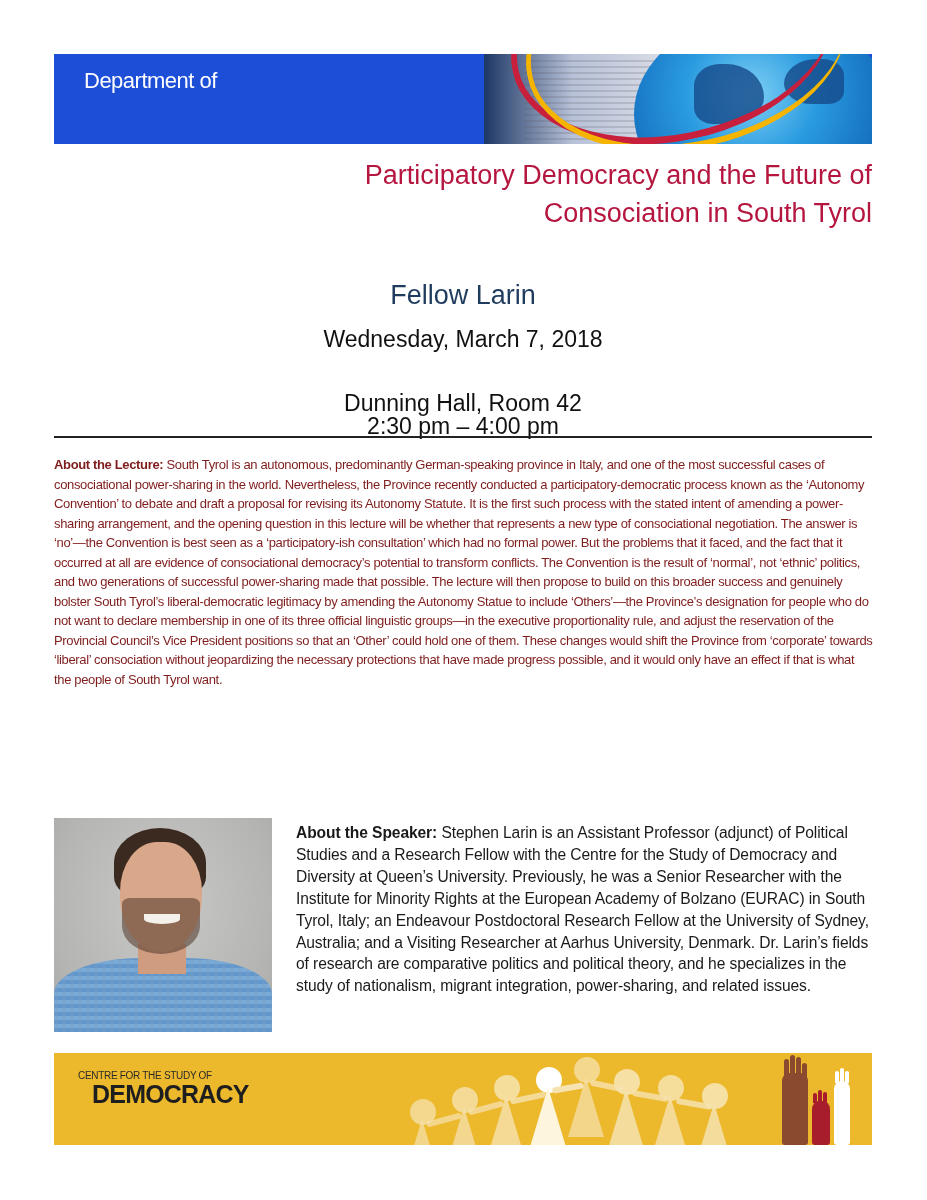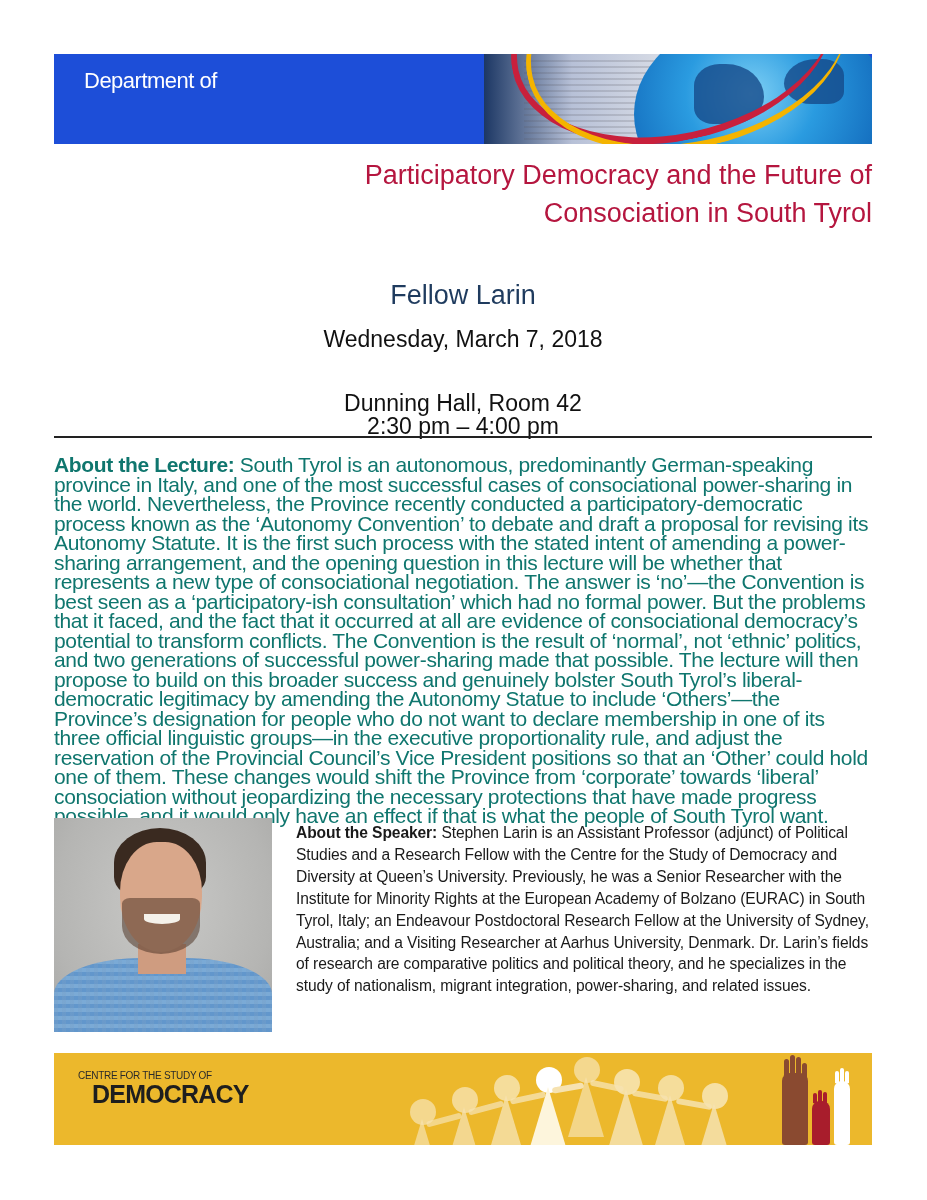--- a/index.html
+++ b/index.html
@@ -26,21 +26,21 @@
   .title.l2 { top: 198px; }
   .speaker-name { position: absolute; left: 54px; width: 818px; top: 280px; text-align: center; color: #1f3b5e; font-size: 27px; }
 
   .event { position: absolute; left: 54px; width: 818px; text-align: center; color: #111; font-size: 23px; line-height: 25px; }
   .event.date { top: 327px; }
   .event.time { top: 378px; margin-top: 36px; }
   .event.place { top: 391px; }
 
   .divider { position: absolute; left: 54px; top: 436px; width: 818px; height: 2px; background: #222; }
 
-  .lecture { position: absolute; left: 54px; top: 455px; width: 820px; font-size: 21px; line-height: 19.5px; color: #0f766e; letter-spacing: -0.35px; }
+  .lecture { position: absolute; left: 54px; top: 455px; width: 820px; font-size: 13px; line-height: 19.5px; color: #7f1d1d; letter-spacing: -0.35px; }
   .lecture b, .speaker-bio b { font-weight: bold; }
 
   .photo { position: absolute; left: 54px; top: 818px; width: 218px; height: 214px; overflow: hidden;
     background: radial-gradient(ellipse at 50% 40%, #c9c9c7 0%, #b5b5b3 70%, #a8a8a6 100%); }
   .photo .hair { position: absolute; left: 60px; top: 10px; width: 92px; height: 70px; background: #3a2a20; border-radius: 50% 50% 30% 30%; }
   .photo .face { position: absolute; left: 66px; top: 24px; width: 82px; height: 110px; background: #d9a78a; border-radius: 45% 45% 50% 50%; }
   .photo .beard { position: absolute; left: 68px; top: 80px; width: 78px; height: 56px; background: rgba(80,55,40,0.55); border-radius: 10% 10% 50% 50%; }
   .photo .smile { position: absolute; left: 90px; top: 96px; width: 36px; height: 10px; background: #f4f1ea; border-radius: 0 0 50% 50%; }
   .photo .shirt { position: absolute; left: 0; top: 140px; width: 218px; height: 90px; border-radius: 40% 40% 0 0;
     background: repeating-linear-gradient(0deg, #9ec4e4 0 4px, #c6ddef 4px 8px), #9ec4e4;

